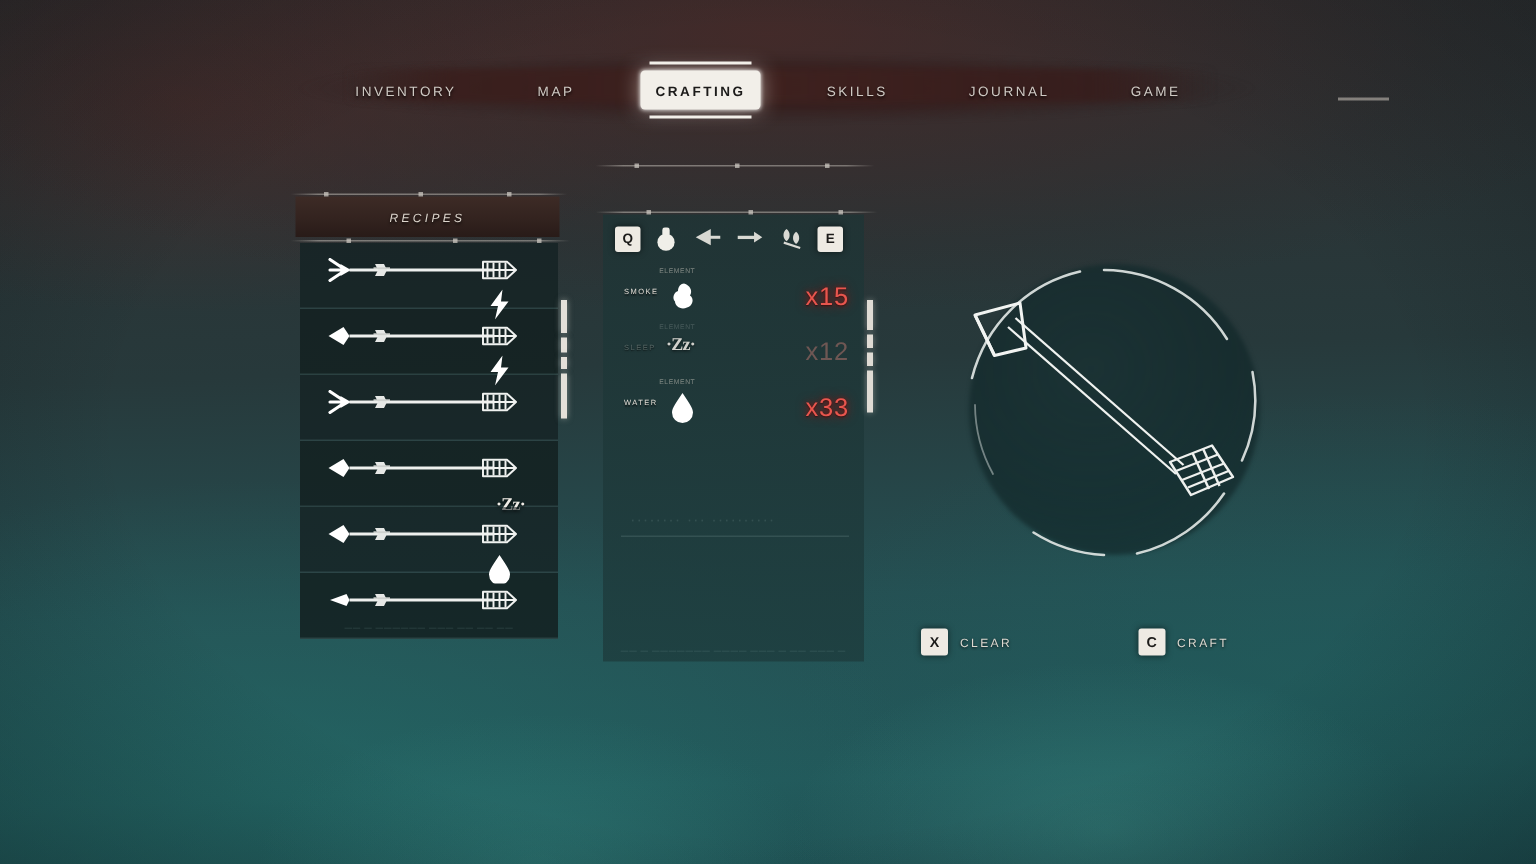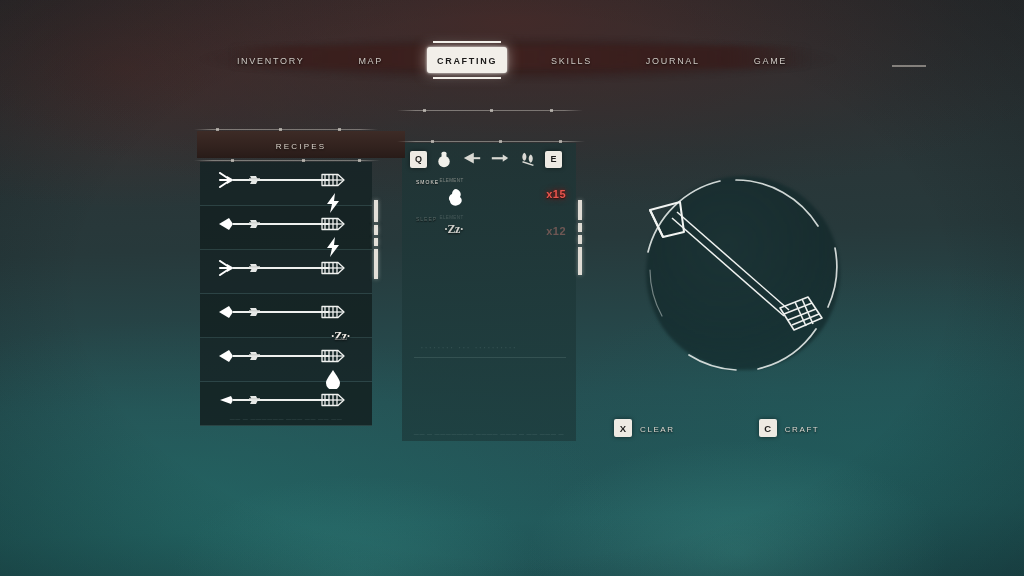--- a/index.html
+++ b/index.html
@@ -142,21 +142,21 @@
   }
 
   .panel-body {
     position: absolute;
     background: linear-gradient(180deg, rgba(31,52,53,0.86) 0%, rgba(30,57,58,0.84) 60%, rgba(29,60,61,0.8) 100%);
     z-index: 3;
     overflow: hidden;
   }
 
   
-  #recipes-banner { left: 197px; top: 131px; width: 208px; }
+  #recipes-banner { left: 197px; top: 131px; width: 176px; font-style: italic; }
   #recipes-rule-top { left: 194px; top: 129px; width: 184px; }
   #recipes-rule-bot { left: 194px; top: 160px; width: 186px; }
   #recipes-body { left: 200px; top: 162px; width: 172px; height: 264px; }
 
   .recipe-row {
     position: relative;
     height: 44px;
     border-bottom: 1px solid rgba(120,170,168,0.22);
     background: rgba(18,26,27,0.55);
   }
@@ -254,21 +254,21 @@
     left: 0; top: 34px;
     width: 100%;
   }
   .mat-row {
     position: relative;
     height: 37px;
     padding-left: 14px;
   }
   .mat-name {
     position: absolute;
-    left: 14px; top: 0;
+    left: 14px; top: 12px;
     font-size: 7.5px;
     letter-spacing: 1px;
     font-variant: small-caps;
     text-transform: lowercase;
     color: #e2ddd6;
     text-shadow: 0 1px 1px rgba(0,0,0,0.7);
   }
   .mat-sub {
     position: absolute;
     top: 0.5px;
@@ -278,22 +278,22 @@
     text-transform: uppercase;
   }
   .mat-icon {
     position: absolute;
     left: 44px; top: 9px;
     width: 18px; height: 22px;
   }
   .mat-qty {
     position: absolute;
     right: 10px; top: 11px;
-    font-size: 11px;
-    font-weight: bold;
+    font-size: 17px;
+    font-weight: normal;
     letter-spacing: 0.5px;
     color: #e8564e;
     text-shadow: 0 0 7px rgba(150,26,22,0.95), 0 0 3px rgba(120,20,18,0.9), 0 1px 1px rgba(0,0,0,0.6);
   }
   .mat-row.dim .mat-name { color: rgba(170,180,176,0.42); }
   .mat-row.dim .mat-sub  { color: rgba(170,180,176,0.28); }
   .mat-row.dim .mat-qty  { color: rgba(190,120,112,0.50); text-shadow: none; }
 
   .mat-watermark {
     position: absolute;
@@ -549,20 +549,28 @@
           <svg viewBox="0 0 18 20" class="mat-icon">
             <path d="M10 2 C14 3 16 7 14 10 C17 12 16 17 12 18 C8 20 4 17 4 14 C2 12 3 8 6 7 C6 4 8 2 10 2 Z" fill="#fff"></path>
           </svg>
           <span class="mat-qty">x15</span>
         </div>
         <div class="mat-row dim">
           <span class="mat-name">Sleep</span>
           <span class="mat-sub" style="left: 37.5px;">Element</span>
           <span class="effect-zz" style="inset: 8px auto auto 42px; opacity: 0.85;">·Zz·</span>
           <span class="mat-qty">x12</span>
+        </div>
+        <div class="mat-row">
+          <span class="mat-name">Water</span>
+          <span class="mat-sub" style="left: 37.5px;">Element</span>
+          <svg viewBox="0 0 18 20" class="mat-icon">
+            <path d="M9 1 C13 7 16 11 16 14 A7 7 0 0 1 2 14 C2 11 5 7 9 1 Z" fill="#fff"></path>
+          </svg>
+          <span class="mat-qty">x33</span>
         </div>
       </div>
     <div class="panel-footnote">——  —  ———————  ————  ——— — ——  ——— —</div>
   </div>
 
   <div class="mat-tabs" id="mat-tabs">
       <span class="keycap">Q</span>
       <div class="mat-tab">
         <svg viewBox="0 0 22 22" width="18" height="18">
           <ellipse cx="11" cy="14" rx="7" ry="7" fill="#f0efe9"></ellipse>

